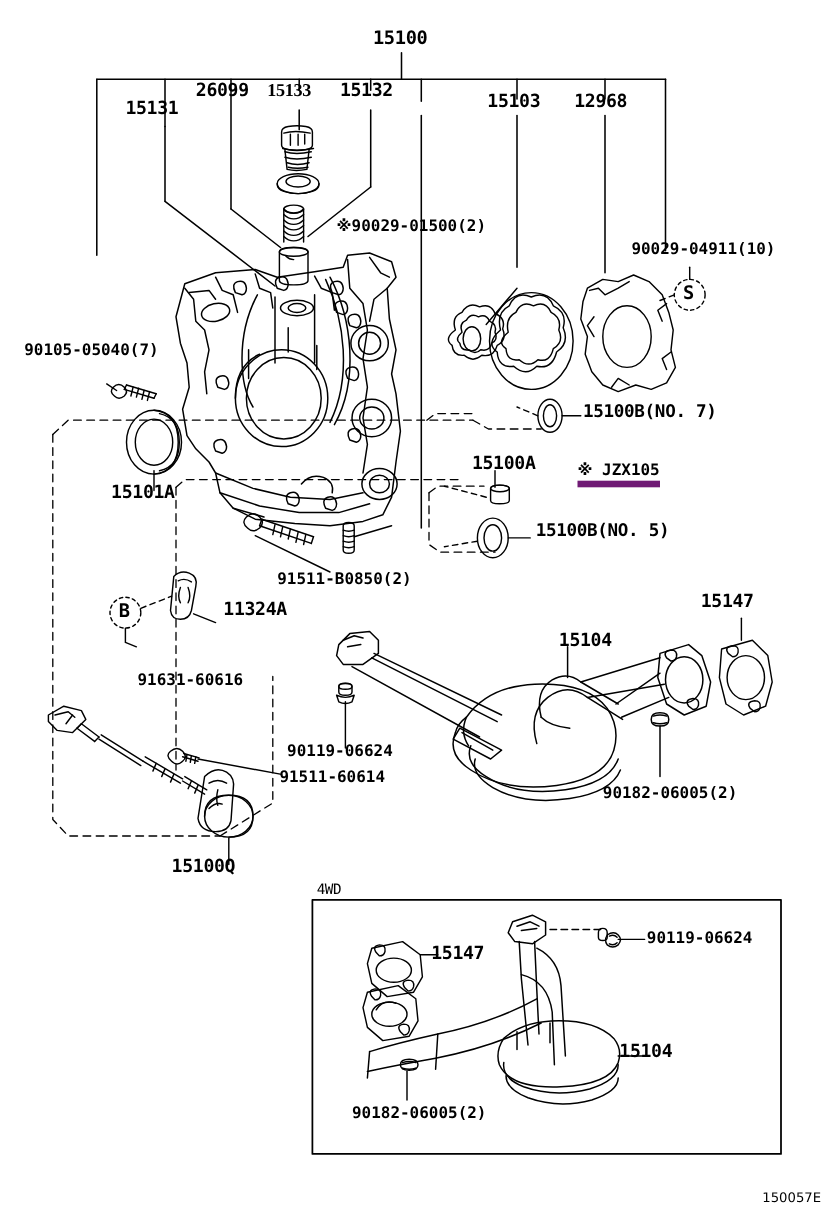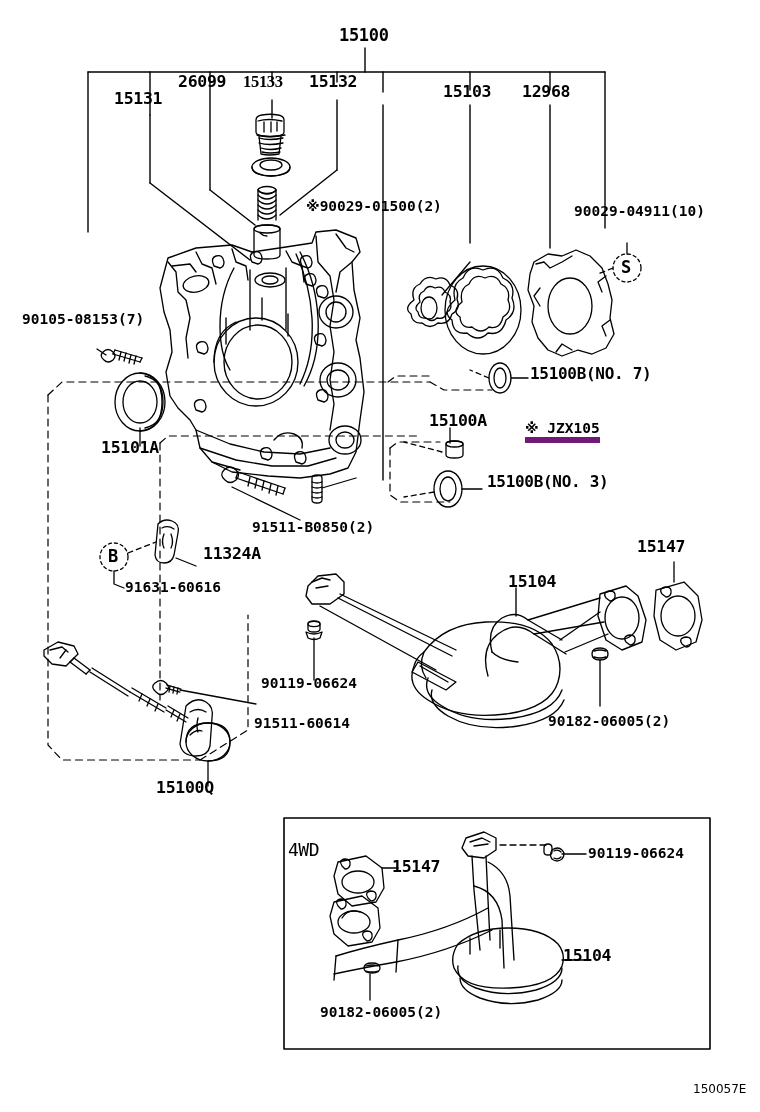--- a/index.html
+++ b/index.html
@@ -19,21 +19,21 @@
     color:#000;
     white-space:nowrap;
     line-height:1;
     letter-spacing:-0.3px;
   }
   .lbl.main{font-size:17px;}
   .lbl.part{font-size:16.5px;}
   .lbl.note{font-size:14.5px;font-weight:bold;letter-spacing:0px;}
   .lbl.foot{font-size:12px;font-weight:normal;letter-spacing:0px;
             font-family:"DejaVu Sans","Liberation Sans",sans-serif;}
-  .lbl.box4wd{font-size:18px;font-weight:normal;letter-spacing:-0.5px;margin-top:38px;}
+  .lbl.box4wd{font-size:13px;font-weight:normal;letter-spacing:-0.5px;}
   .underline{border-bottom:6px solid #701a75;padding-bottom:1px;}
   .star{font-family:"DejaVu Sans","Liberation Sans",sans-serif;font-size:14px;}
   .pn{display:inline-block;}
   .qty{display:inline-block;}
 </style>
 </head>
 <body>
 
 <div id="stage">
 
@@ -435,61 +435,61 @@
   <div class="lbl part" style="left:243px;top:74px;font-family:Liberation Serif, serif;">15133</div>
   <div class="lbl part" style="left:309px;top:74px;">15132</div>
 
   <div class="lbl part" style="left:443px;top:84px;">15103</div>
   <div class="lbl part" style="left:522px;top:84px;">12968</div>
 
   <div class="lbl note" style="left:306px;top:187px;margin-top:12px;">
     <span class="star">※</span><span class="pn">90029-01500</span><span class="qty">(2)</span>
   </div>
 
-  <div class="lbl note" style="left:574px;top:204px;">
+  <div class="lbl note" style="left:574px;top:220px;">
     <span class="pn">90029-04911</span><span class="qty">(10)</span>
   </div>
 
   <div class="lbl note" style="left:22px;top:312px;">
-    <span class="pn">90105-08153</span><span class="qty">(7)</span>
+    <span class="pn">90105-05040</span><span class="qty">(7)</span>
   </div>
 
   <div class="lbl part" style="left:101px;top:440px;">15101A</div>
 
   <div class="lbl" style="left:530px;top:366px;">
     <span class="part">15100B</span><span class="sub">(NO. 7)</span>
   </div>
 
   <div class="lbl part" style="left:429px;top:394px;margin-top:19px;">15100A</div>
 
   <div class="lbl" style="left:487px;top:474px;">
-    <span class="part">15100B</span><span class="sub">(NO. 3)</span>
+    <span class="part">15100B</span><span class="sub">(NO. 5)</span>
   </div>
 
   <div class="lbl note underline" style="left:525px;top:421px;">
     <span class="star">※</span> <span>JZX105</span>
   </div>
 
   <div class="lbl note" style="left:252px;top:520px;">
     <span class="pn">91511-B0850</span><span class="qty">(2)</span>
   </div>
 
   <div class="lbl part" style="left:203px;top:546px;">11324A</div>
 
-  <div class="lbl note" style="left:125px;top:580px;">91631-60616</div>
+  <div class="lbl note" style="left:125px;top:612px;">91631-60616</div>
 
   <div class="lbl part" style="left:156px;top:780px;">15100Q</div>
 
   <div class="lbl part" style="left:508px;top:574px;">15104</div>
 
   <div class="lbl part" style="left:637px;top:539px;">15147</div>
 
   <div class="lbl note" style="left:261px;top:676px;">90119-06624</div>
 
-  <div class="lbl note" style="left:254px;top:700px;margin-top:16px;">91511-60614</div>
+  <div class="lbl note" style="left:254px;top:700px;">91511-60614</div>
 
   <div class="lbl note" style="left:548px;top:714px;">
     <span class="pn">90182-06005</span><span class="qty">(2)</span>
   </div>
 
   <div class="lbl box4wd" style="left:288px;top:803px;">4WD</div>
 
   <div class="lbl part" style="left:392px;top:859px;">15147</div>
 
   <div class="lbl part" style="left:563px;top:948px;">15104</div>

